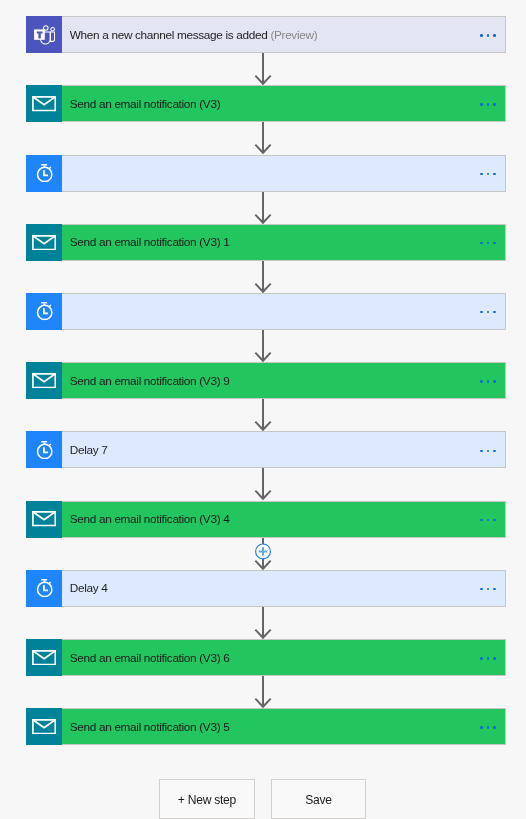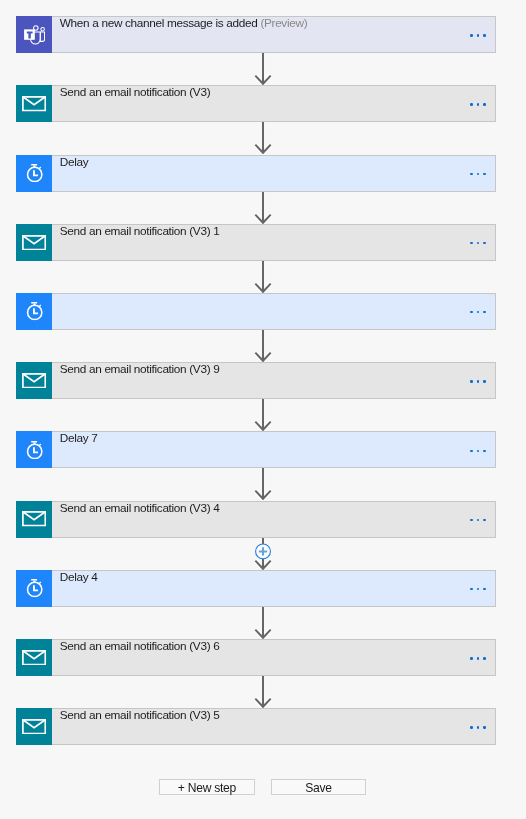--- a/index.html
+++ b/index.html
@@ -7,24 +7,24 @@
   body{
     width:526px;height:819px;overflow:hidden;
     background:#f7f7f7;
     font-family:"Liberation Sans",sans-serif;
 
   }
   .canvas{position:relative;width:526px;height:819px;}
 
   
   .card{
-    position:absolute;left:16px;width:480px;height:37px;
+    position:absolute;left:26px;width:480px;height:37px;
     box-sizing:border-box;
     border:1px solid #c8c6c4;
-    display:flex;
+    display:flex;align-items:center;
   }
   .card .iconbox{
     position:absolute;left:-1px;top:-1px;
     width:36px;height:37px;
     display:flex;align-items:center;justify-content:center;
   }
   .card .label{
     flex:1 1 auto;
     margin-left:36px;
     padding-left:6.8px;
@@ -46,35 +46,35 @@
   }
   .card .menu i{
     display:block;width:2.4px;height:2.4px;border-radius:50%;
     background:#0b6cd4;
     position:relative;top:0.9px;
   }
 
   
   .card.teams{background:#e3e5f3;}
   .card.teams .iconbox{background:#4b55bd;}
-  .card.mail{background:#e5e5e5;}
+  .card.mail{background:#22c55e;}
   .card.mail .iconbox{background:#008299;}
   .card.mail .iconbox svg{position:relative;left:0.5px;}
   .card.delay{background:#ddeafd;}
   .card.delay .iconbox{background:#1f85fb;}
 
   
   .conn{position:absolute;left:0;width:526px;height:32px;}
   .conn svg{display:block;margin:0 auto;}
 
   
   .footer{position:absolute;left:-0.7px;top:779.4px;width:526px;
           display:flex;justify-content:center;gap:16.3px;}
   .btn{
-    box-sizing:border-box;height:16px;
+    box-sizing:border-box;height:40px;
     border:1px solid #d2d0ce;background:#f9f9f9;
     font-family:"Liberation Sans",sans-serif;
     font-size:12.1px;color:#1b1a19;letter-spacing:-0.27px;
     line-height:1;
     display:flex;align-items:center;justify-content:center;
     text-indent:0;
     cursor:pointer;padding:0;
   }
   .btn>span{display:block;position:relative;top:0.8px;}
   .btn.newstep{width:96px;}
@@ -164,21 +164,20 @@
           <path d="M5.3 22.6 L13 30.8 L20.7 22.6"></path>
         </g>
       </svg>
     </div>
     <div class="card delay" style="top:154.6px">
       <span class="iconbox">
         <svg width="18" height="18.6">
           <use href="#ic-delay"></use>
         </svg>
       </span>
-      <span class="label"><span>Delay</span></span>
       <span class="menu" aria-label="•••">
         <i></i>
         <i></i>
         <i></i>
       </span>
     </div>
     <div class="conn" style="top:191.6px">
       <svg width="26" height="32" viewBox="0 0 26 32">
         <g fill="none" stroke="#ffffff" stroke-width="4.4" stroke-linecap="butt" stroke-linejoin="miter">
           <path d="M13 0 V31"></path>

